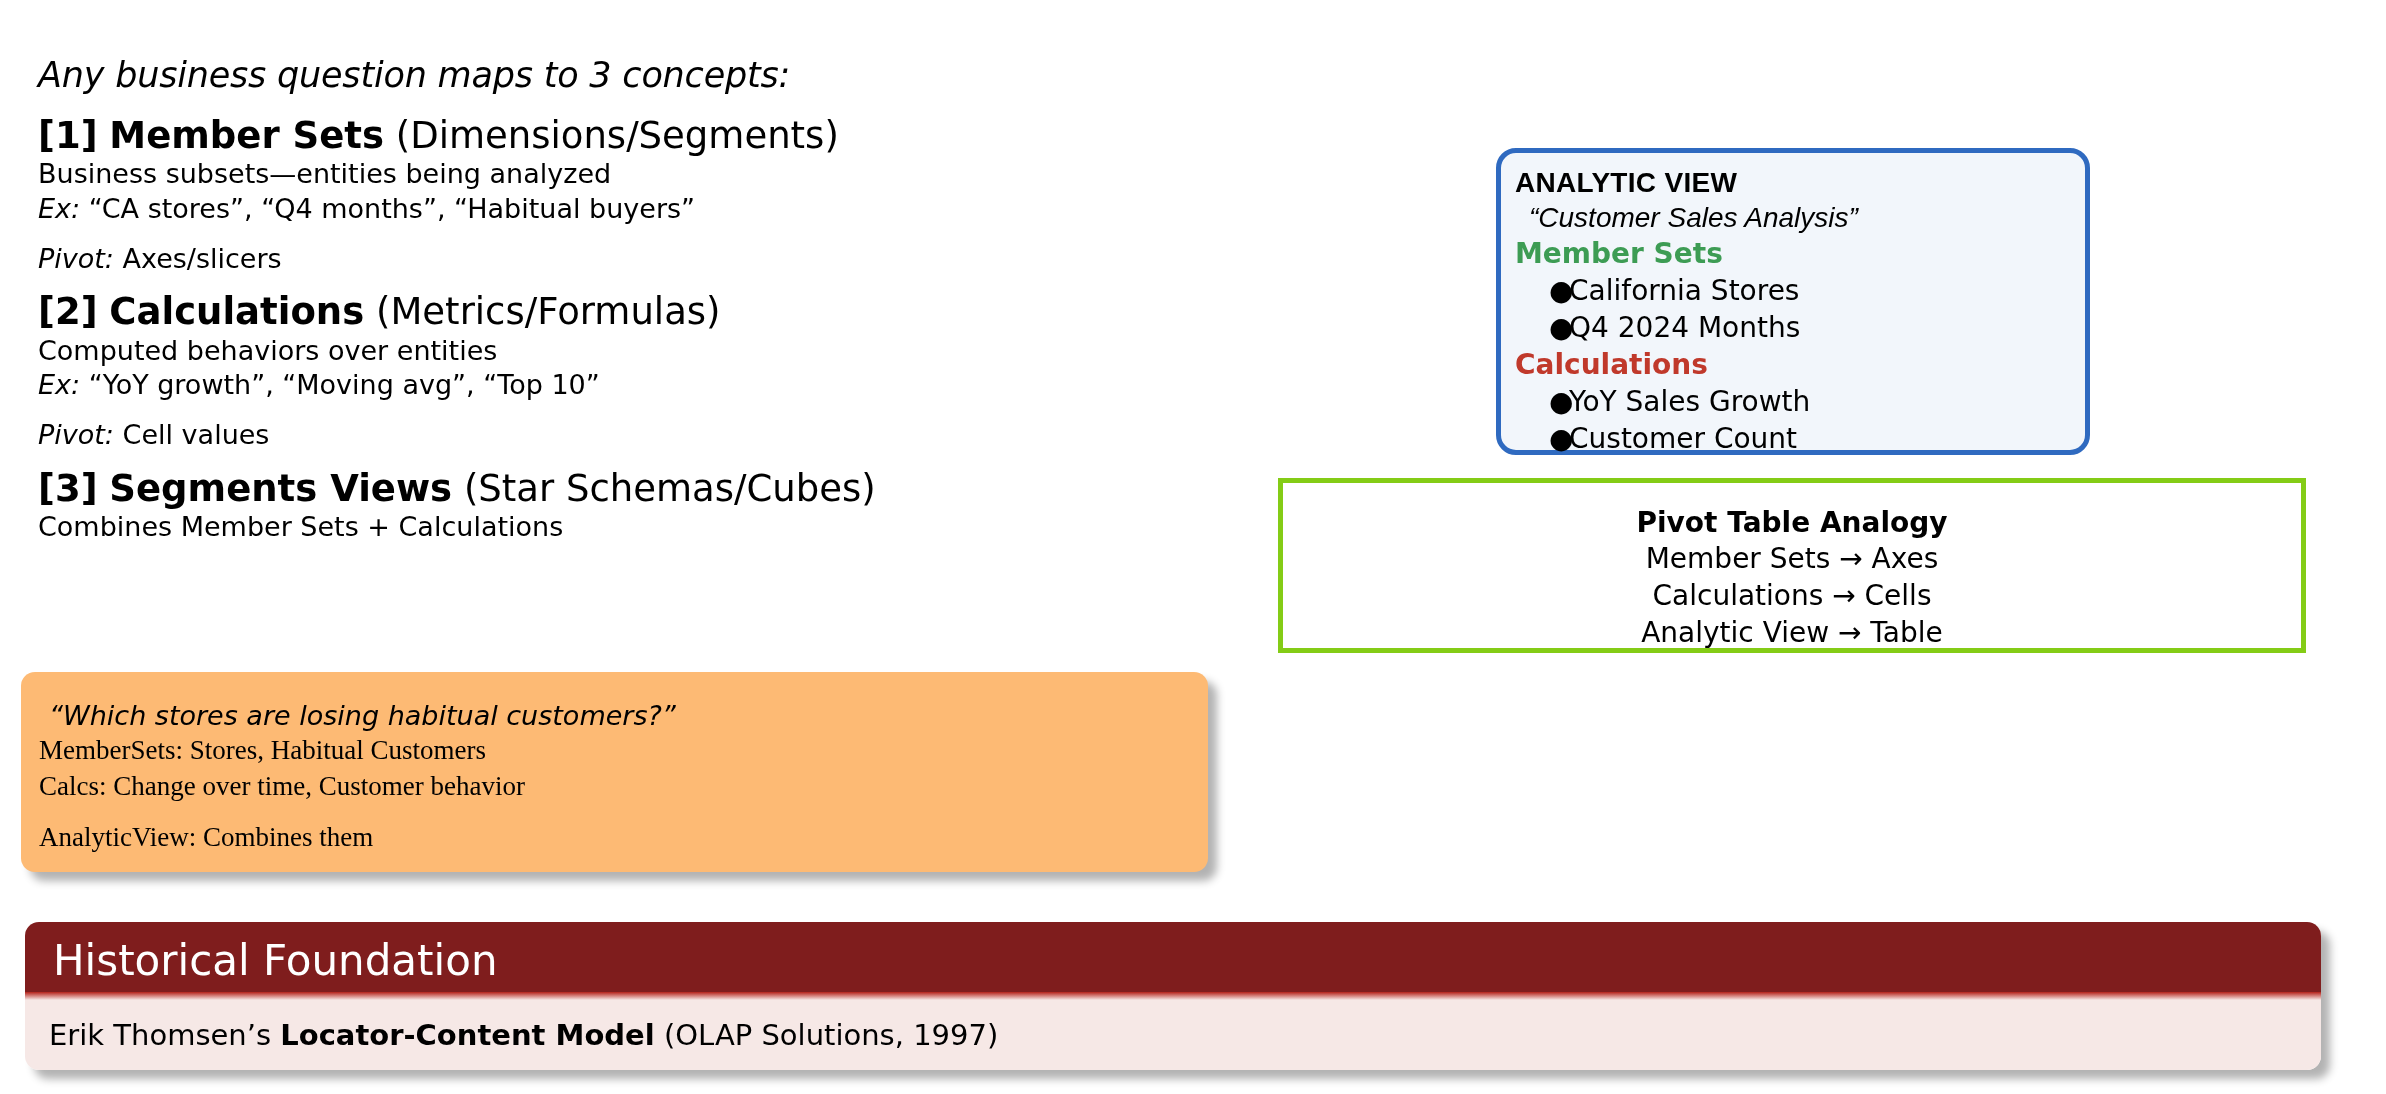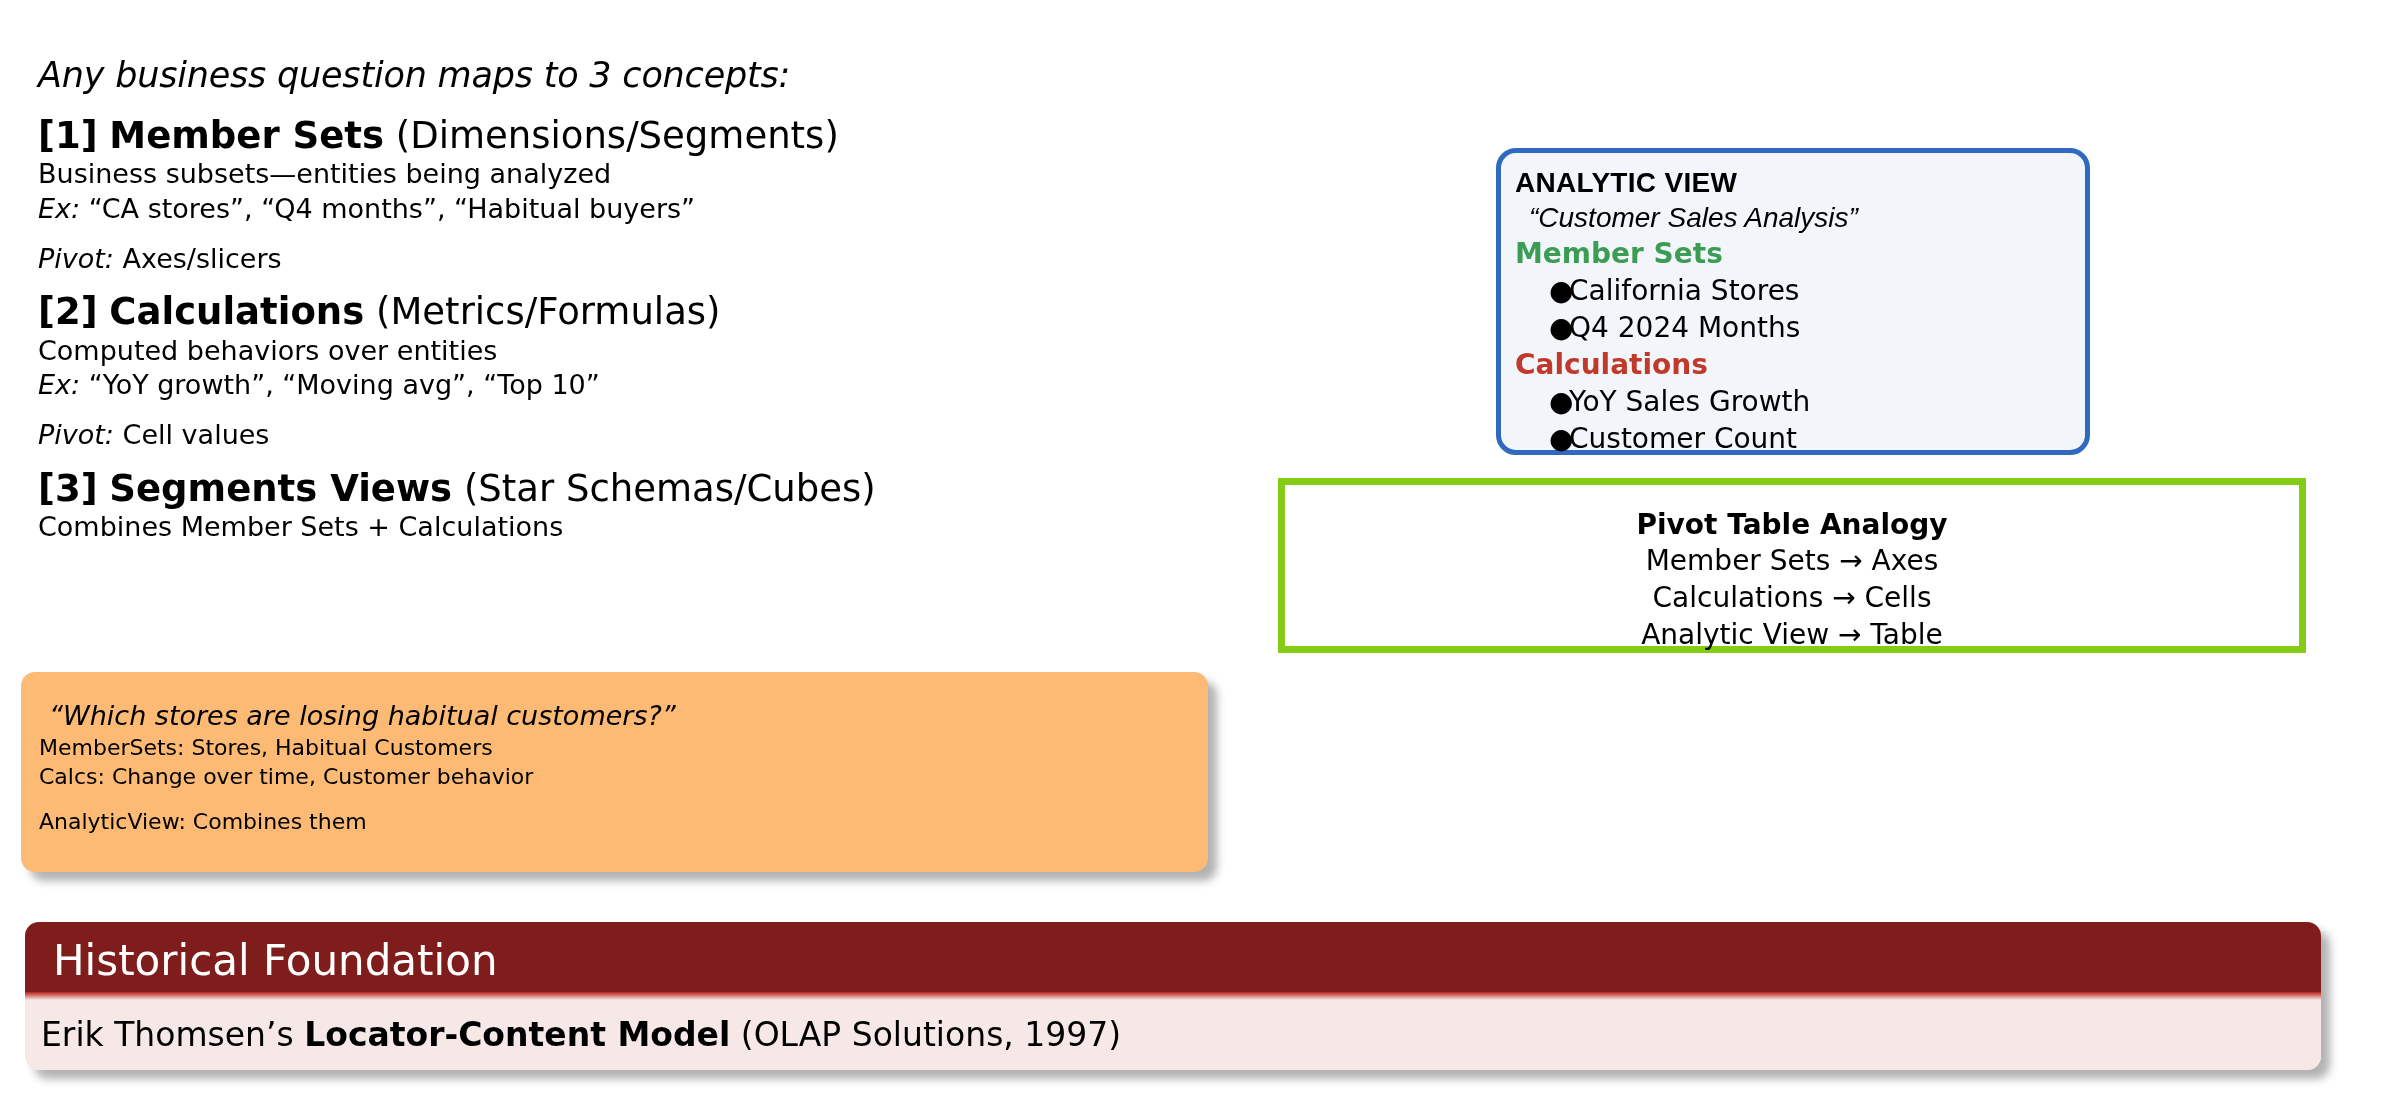--- a/index.html
+++ b/index.html
@@ -85,23 +85,24 @@
     padding: 26px 0 0 18px;
   }
   .green-q {
     font-style: italic;
     font-size: 27px;
     line-height: 1.3;
     margin-left: 10px;
     white-space: nowrap;
   }
   .green-line {
-    font-size: 22px;
+    font-size: 27px;
     line-height: 1.32;
     white-space: nowrap;
+    font-family: Liberation Serif, serif;
   }
   .green-line.spaced { margin-top: 16px; }
 
   
   .banner {
     position: absolute;
     left: 25px;
     top: 922px;
     width: 2296px;
     height: 148px;
@@ -122,23 +123,23 @@
   .banner-title::after {
     content: "";
     position: absolute;
     left: 0; right: 0; bottom: 0;
     height: 8px;
     background: linear-gradient(to bottom, rgba(180,34,26,1), rgba(246,232,230,1));
   }
   .banner-body {
     height: 70px;
     background: #f6e8e6;
-    font-size: 33px;
+    font-size: 29px;
     line-height: 70px;
-    padding-left: 16px;
+    padding-left: 24px;
     box-sizing: border-box;
     white-space: nowrap;
   }
   .banner-body b { font-weight: bold; }
 
   
   .av-card {
     position: absolute;
     left: 1496px;
     top: 148px;
@@ -183,21 +184,21 @@
   }
 
   
   .pivot-box {
     position: absolute;
     left: 1278px;
     top: 478px;
     width: 1028px;
     height: 175px;
     background: #ffffff;
-    border: 7px solid #84cc16;
+    border: 5px solid #84cc16;
     box-sizing: border-box;
     text-align: center;
     padding-top: 22px;
   }
   .pivot-title {
     font-size: 28px;
     font-weight: bold;
     line-height: 1.3;
   }
   .pivot-line {

